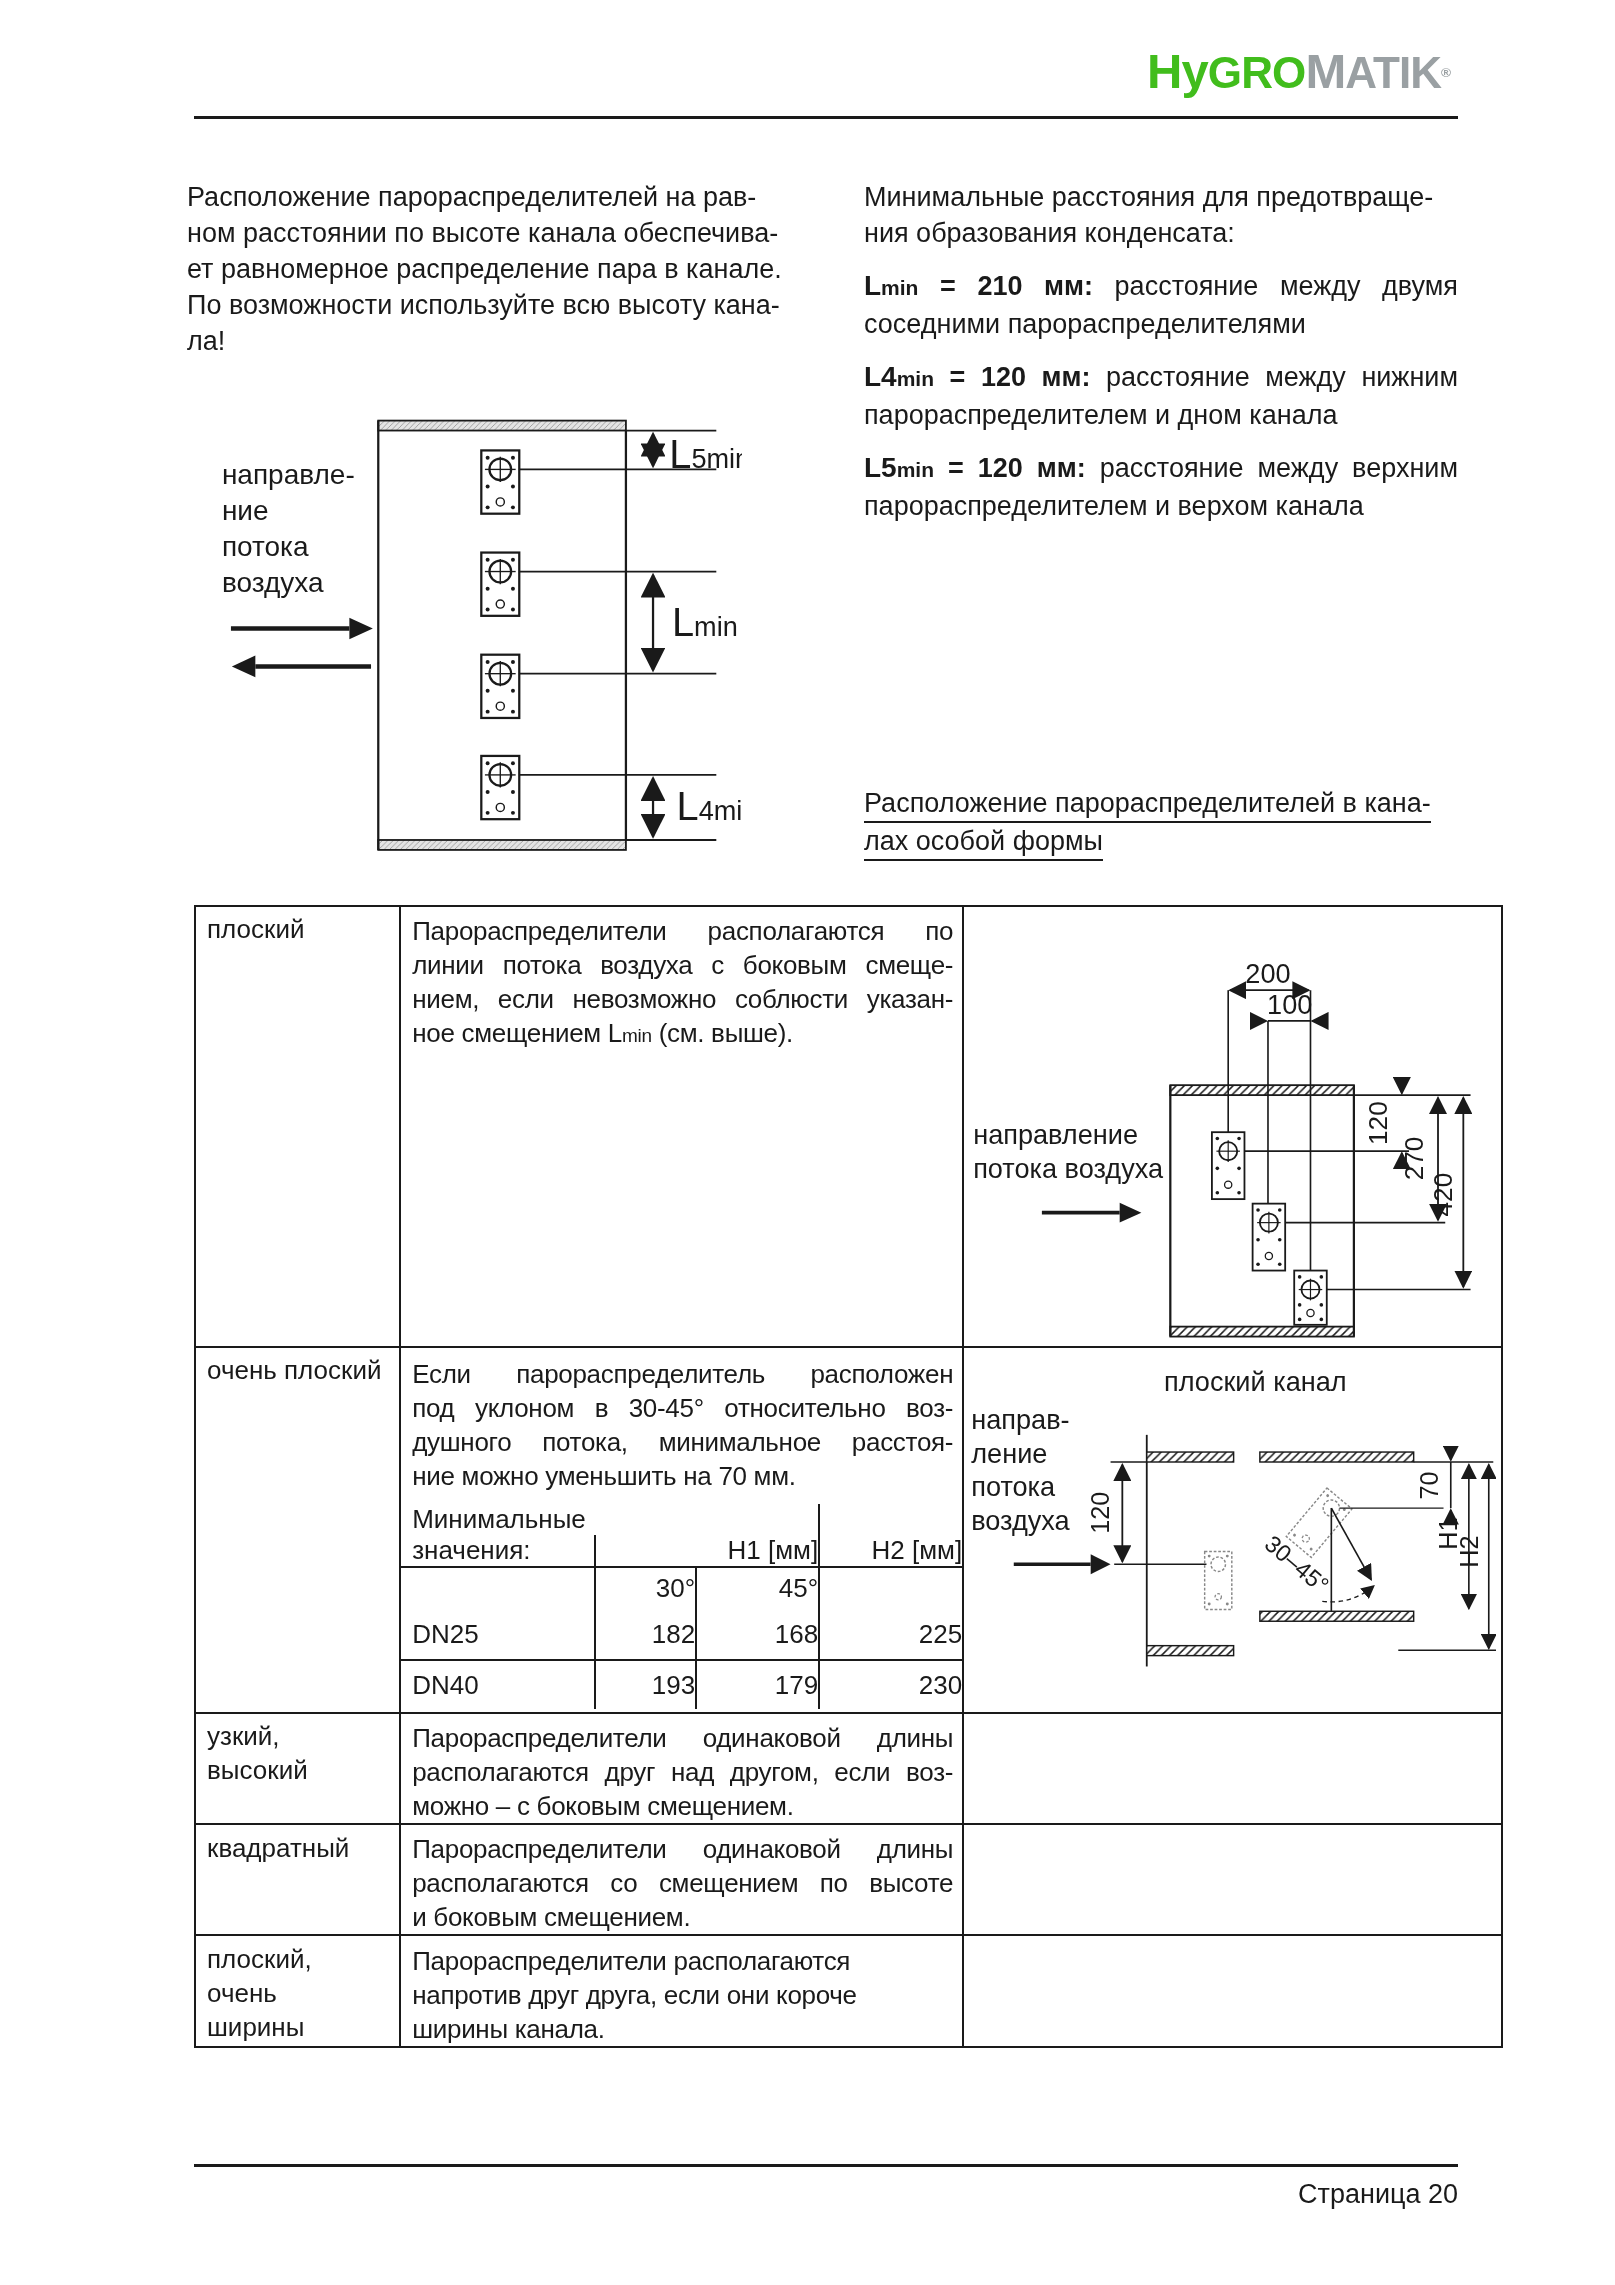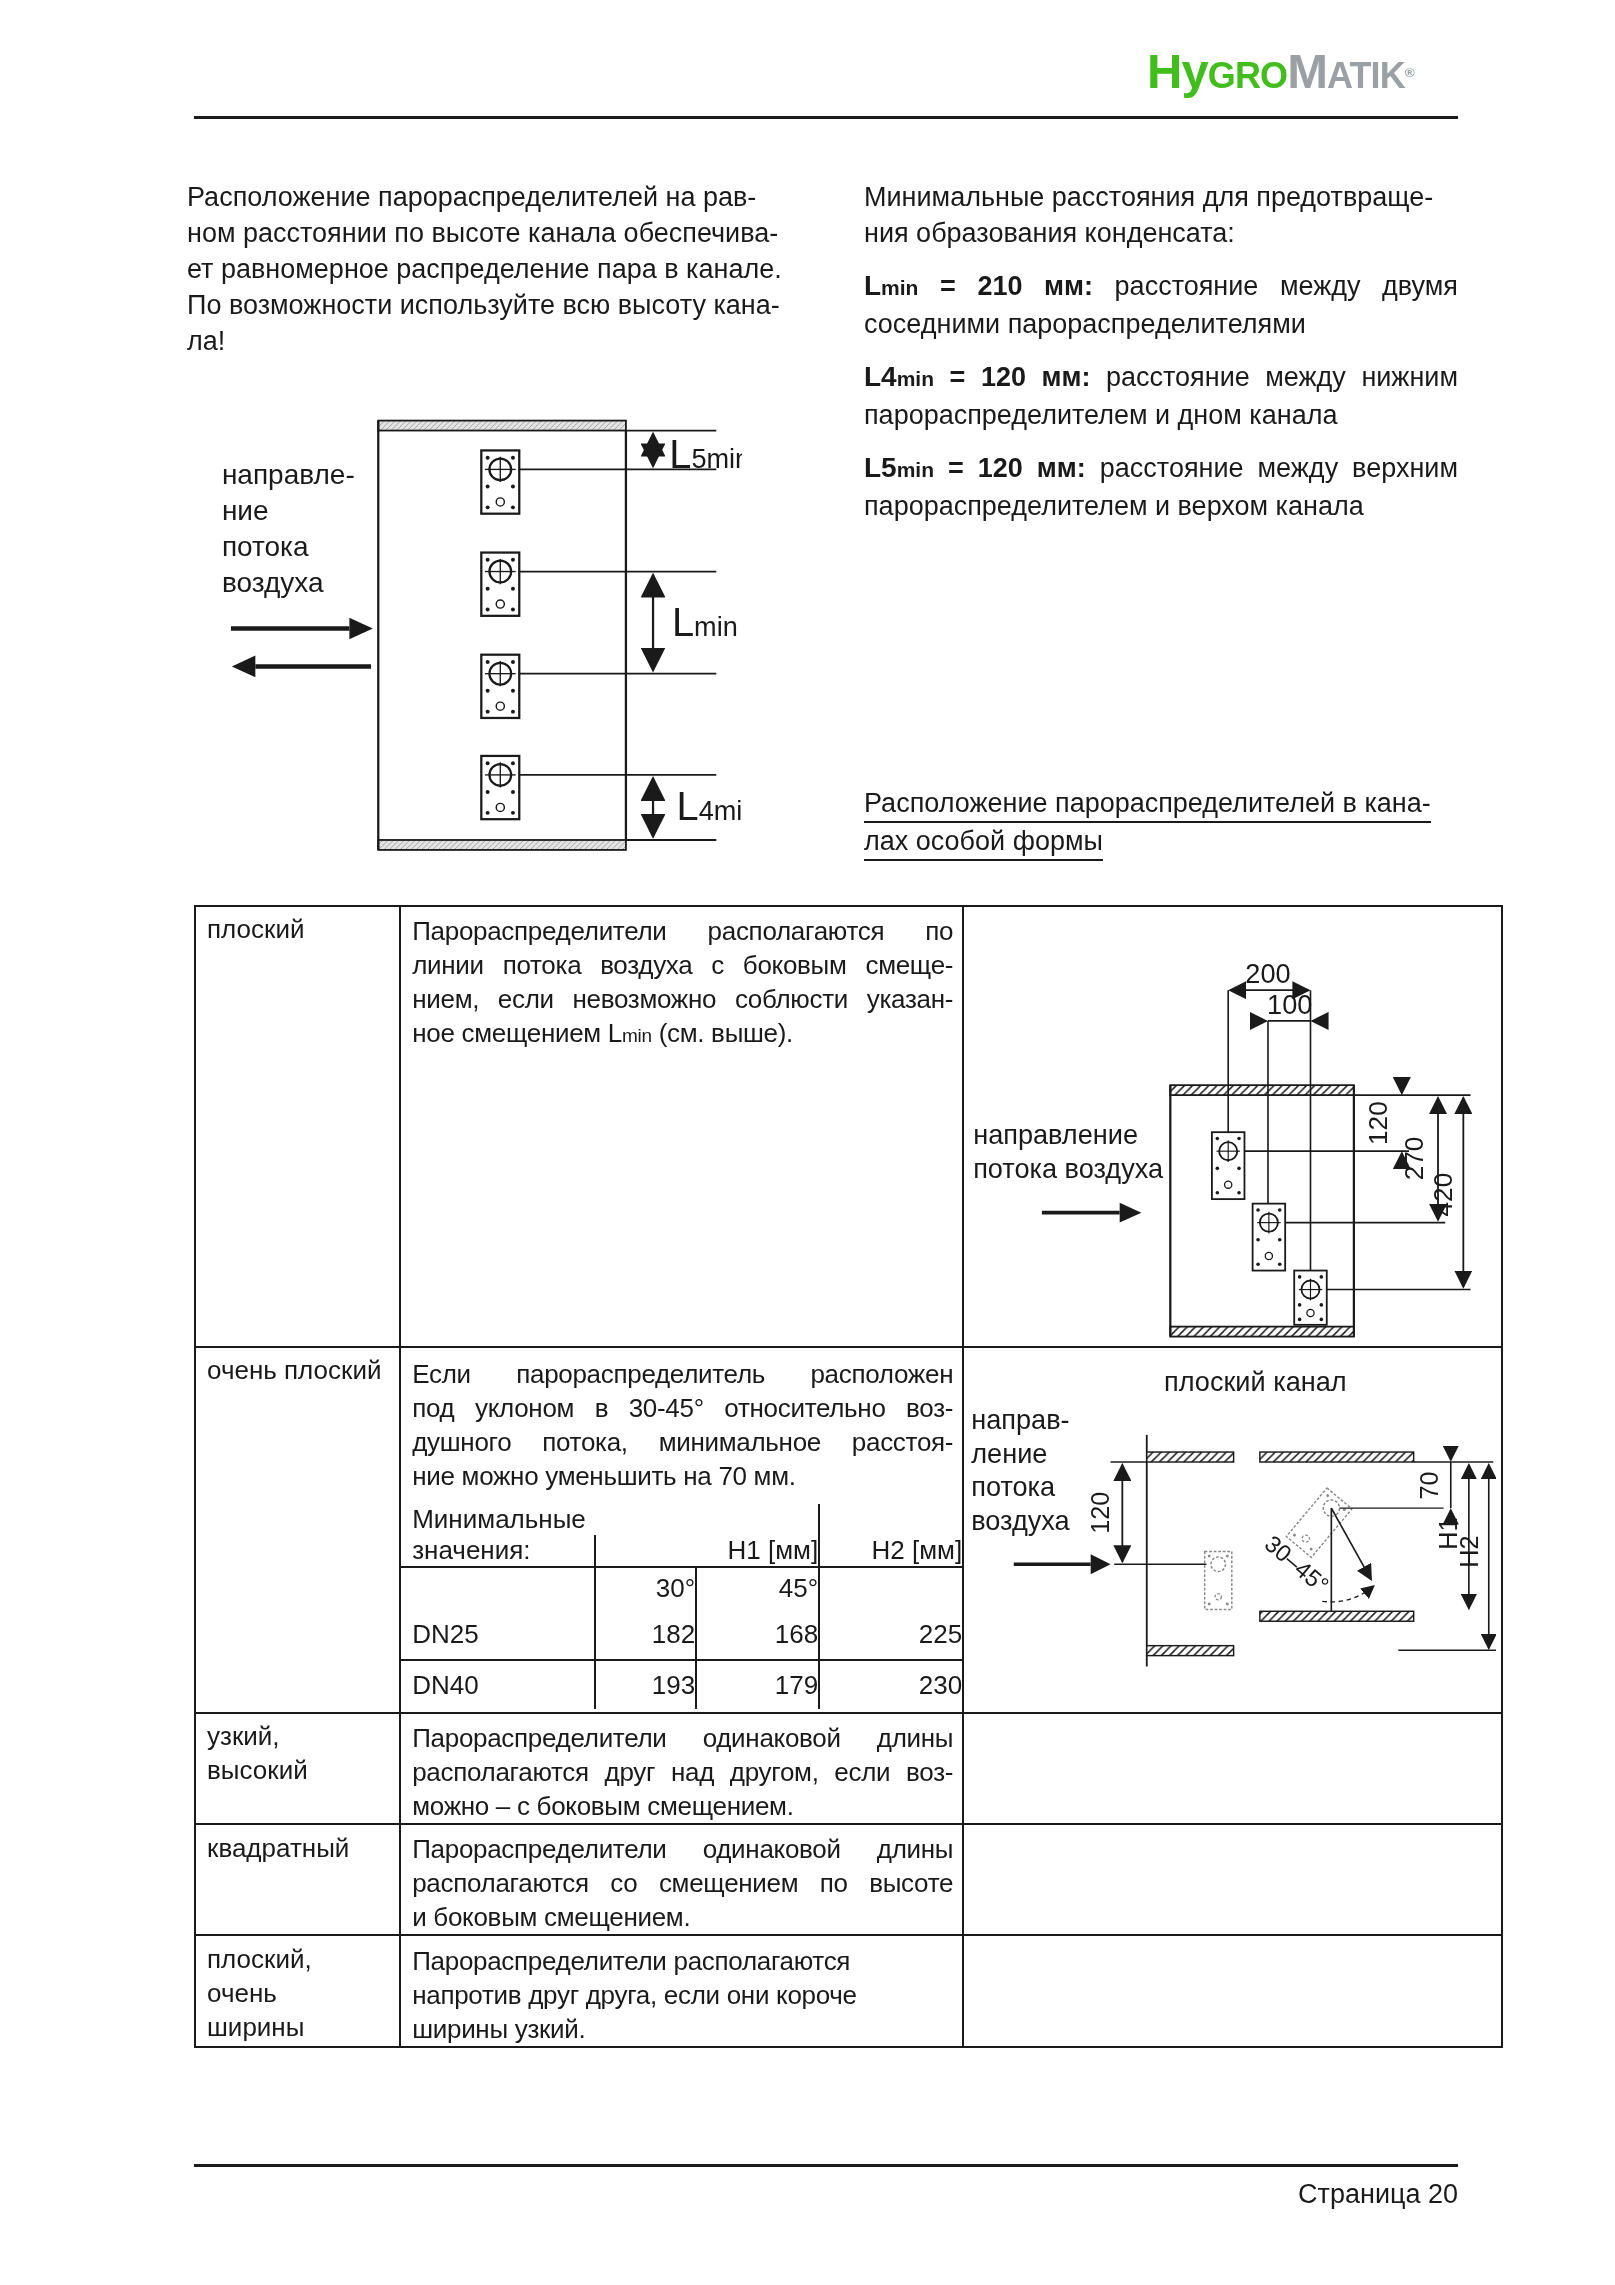--- a/index.html
+++ b/index.html
@@ -4,21 +4,21 @@
 <style>
   html,body{margin:0;padding:0;background:#e9e9e9;}
   .page{
     position:relative;width:1616px;height:2285px;background:#ffffff;
     font-family:"Liberation Sans", sans-serif;color:#1a1a1a;overflow:hidden;margin:0 auto;
   }
   .abs{position:absolute;}
   
   .logo{left:1147px;top:43px;white-space:nowrap;font-weight:bold;letter-spacing:-0.9px;}
   .logo .big{font-size:49px;}
-  .logo .small{font-size:36px;}
+  .logo .small{font-size:44px;}
   .logo .green{color:#41bd1c;}
   .logo .gray{color:#9aa0a3;}
   .logo .reg{font-size:13.6px;color:#9aa0a3;vertical-align:11px;}
   .rule{height:2.7px;background:#1a1a1a;}
   
   .tline{line-height:36px;font-size:27px;white-space:nowrap;}
   .intro{left:187px;top:179px;width:639px;}
   .rightcol{left:864px;top:179px;width:594px;}
   .rightcol .para{margin-top:17px;}
   .j{text-align:justify;text-align-last:justify;}
@@ -448,21 +448,21 @@
 
       <tr style="height:109px;">
         <td class="c1">
           <div class="llabel">плоский,</div>
           <div class="llabel">очень</div>
           <div class="llabel">ширины</div>
         </td>
         <td class="c2">
           <div class="cline">Парораспределители располагаются</div>
           <div class="cline">напротив друг друга, если они короче</div>
-          <div class="cline">ширины узкий.</div>
+          <div class="cline">ширины канала.</div>
         </td>
         <td class="c3"></td>
       </tr>
     </tbody>
       </table>
   </div>
 
   <div class="abs rule footer-line"></div>
   <div class="abs footer-text">Страница 20</div>
 

